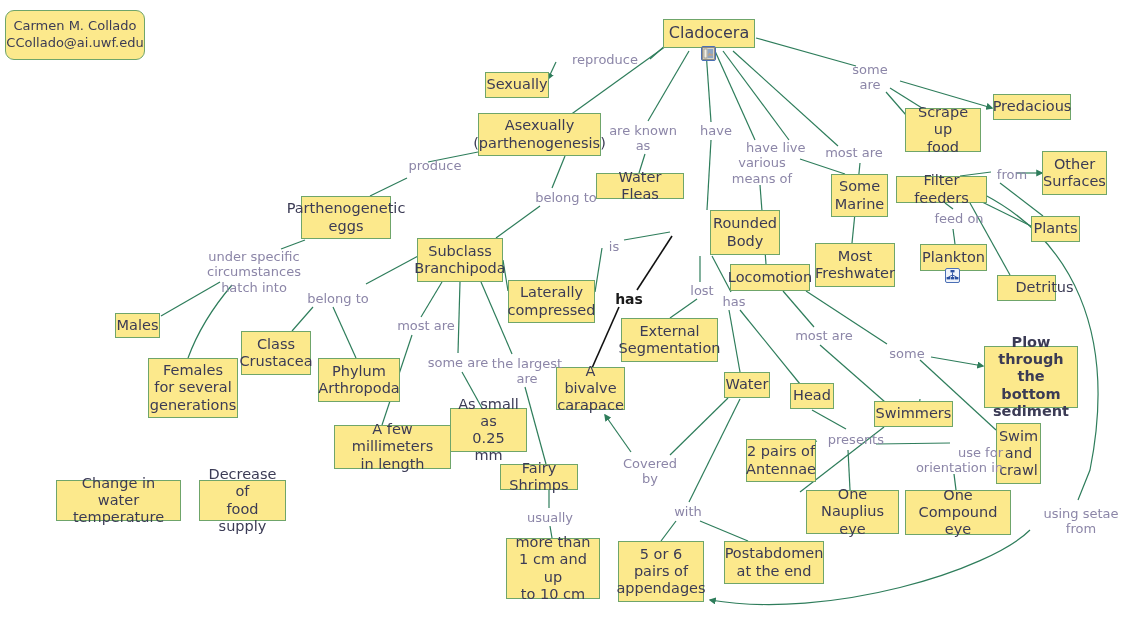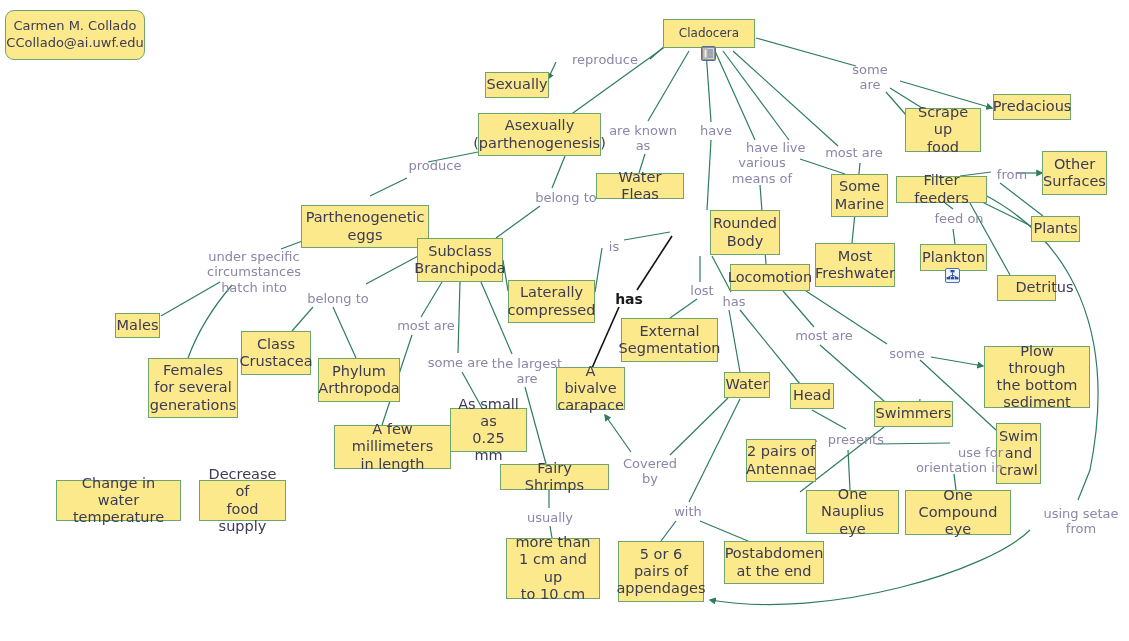--- a/index.html
+++ b/index.html
@@ -36,21 +36,21 @@
     justify-content: center;
     padding: 2px 6px;
     white-space: pre-line;
   }
   .node.rounded {
     border-radius: 9px;
     font-size: 13px;
     line-height: 1.3;
   }
   .node.big {
-    font-size: 12px;
+    font-size: 16px;
   }
   .link-label {
     position: absolute;
     color: #8C86A8;
     font-size: 13px;
     line-height: 1.18;
     text-align: center;
     white-space: pre-line;
     box-sizing: border-box;
   }
@@ -158,39 +158,39 @@
   </svg>
 
   <div id="nodes-group">
       <div class="node rounded" style="left: 5px; top: 10px; width: 140px; height: 50px;">Carmen M. Collado
 CCollado@ai.uwf.edu</div>
       <div class="node big" style="left: 663px; top: 19px; width: 92px; height: 29px;">Cladocera</div>
       <div class="node" style="left: 485px; top: 72px; width: 64px; height: 26px;">Sexually</div>
       <div class="node" style="left: 478px; top: 113px; width: 123px; height: 43px;">Asexually
 (parthenogenesis)</div>
       <div class="node" style="left: 596px; top: 173px; width: 88px; height: 26px;">Water Fleas</div>
-      <div class="node" style="left: 301px; top: 196px; width: 128px; height: 43px; margin-top: 9px;">Parthenogenetic
+      <div class="node" style="left: 301px; top: 196px; width: 90px; height: 43px;">Parthenogenetic
 eggs</div>
       <div class="node" style="left: 417px; top: 238px; width: 86px; height: 44px;">Subclass
 Branchipoda</div>
       <div class="node" style="left: 508px; top: 280px; width: 87px; height: 43px;">Laterally
 compressed</div>
       <div class="node" style="left: 115px; top: 313px; width: 45px; height: 25px;">Males</div>
       <div class="node" style="left: 148px; top: 358px; width: 90px; height: 60px;">Females
 for several
 generations</div>
       <div class="node" style="left: 241px; top: 331px; width: 70px; height: 44px;">Class
 Crustacea</div>
       <div class="node" style="left: 318px; top: 358px; width: 82px; height: 44px;">Phylum
 Arthropoda</div>
       <div class="node" style="left: 334px; top: 425px; width: 117px; height: 44px;">A few millimeters
 in length</div>
       <div class="node" style="left: 450px; top: 408px; width: 77px; height: 44px;">As small as
 0.25 mm</div>
-      <div class="node" style="left: 500px; top: 464px; width: 109px; height: 26px;">Fairy Shrimps</div>
+      <div class="node" style="left: 500px; top: 464px; width: 78px; height: 26px;">Fairy Shrimps</div>
       <div class="node" style="left: 506px; top: 538px; width: 94px; height: 61px;">more than
 1 cm and up
 to 10 cm</div>
       <div class="node" style="left: 670px; top: 210px; width: 70px; height: 45px; margin-left: 40px;">Rounded
 Body</div>
       <div class="node" style="left: 556px; top: 367px; width: 69px; height: 43px;">A bivalve
 carapace</div>
       <div class="node" style="left: 621px; top: 318px; width: 97px; height: 44px;">External
 Segmentation</div>
       <div class="node" style="left: 730px; top: 264px; width: 80px; height: 27px;">Locomotion</div>
@@ -205,21 +205,21 @@
       <div class="node" style="left: 618px; top: 541px; width: 86px; height: 61px;">5 or 6
 pairs of
 appendages</div>
       <div class="node" style="left: 724px; top: 541px; width: 100px; height: 43px;">Postabdomen
 at the end</div>
       <div class="node" style="left: 831px; top: 174px; width: 57px; height: 43px;">Some
 Marine</div>
       <div class="node" style="left: 815px; top: 243px; width: 80px; height: 44px;">Most
 Freshwater</div>
       <div class="node" style="left: 874px; top: 401px; width: 79px; height: 26px;">Swimmers</div>
-      <div class="node" style="left: 984px; top: 346px; width: 106px; height: 62px;">Plow through
+      <div class="node" style="left: 984px; top: 346px; width: 94px; height: 62px; font-weight: bold;">Plow through
 the bottom
 sediment</div>
       <div class="node" style="left: 996px; top: 423px; width: 45px; height: 61px;">Swim
 and
 crawl</div>
       <div class="node" style="left: 905px; top: 108px; width: 76px; height: 44px;">Scrape up
 food</div>
       <div class="node" style="left: 993px; top: 94px; width: 78px; height: 26px;">Predacious</div>
       <div class="node" style="left: 896px; top: 176px; width: 91px; height: 27px;">Filter feeders</div>
       <div class="node" style="left: 1042px; top: 151px; width: 65px; height: 44px;">Other

